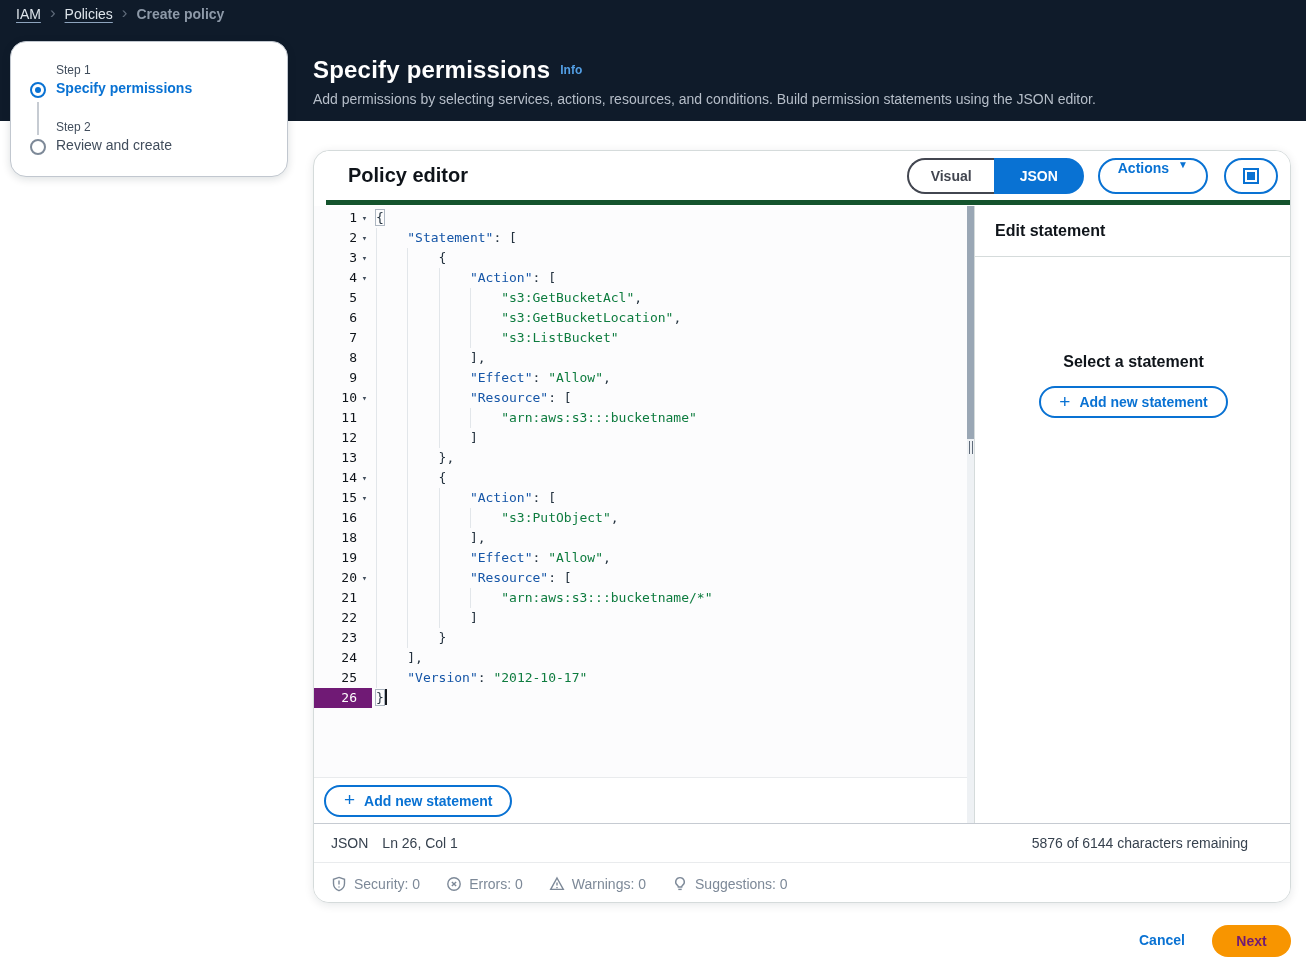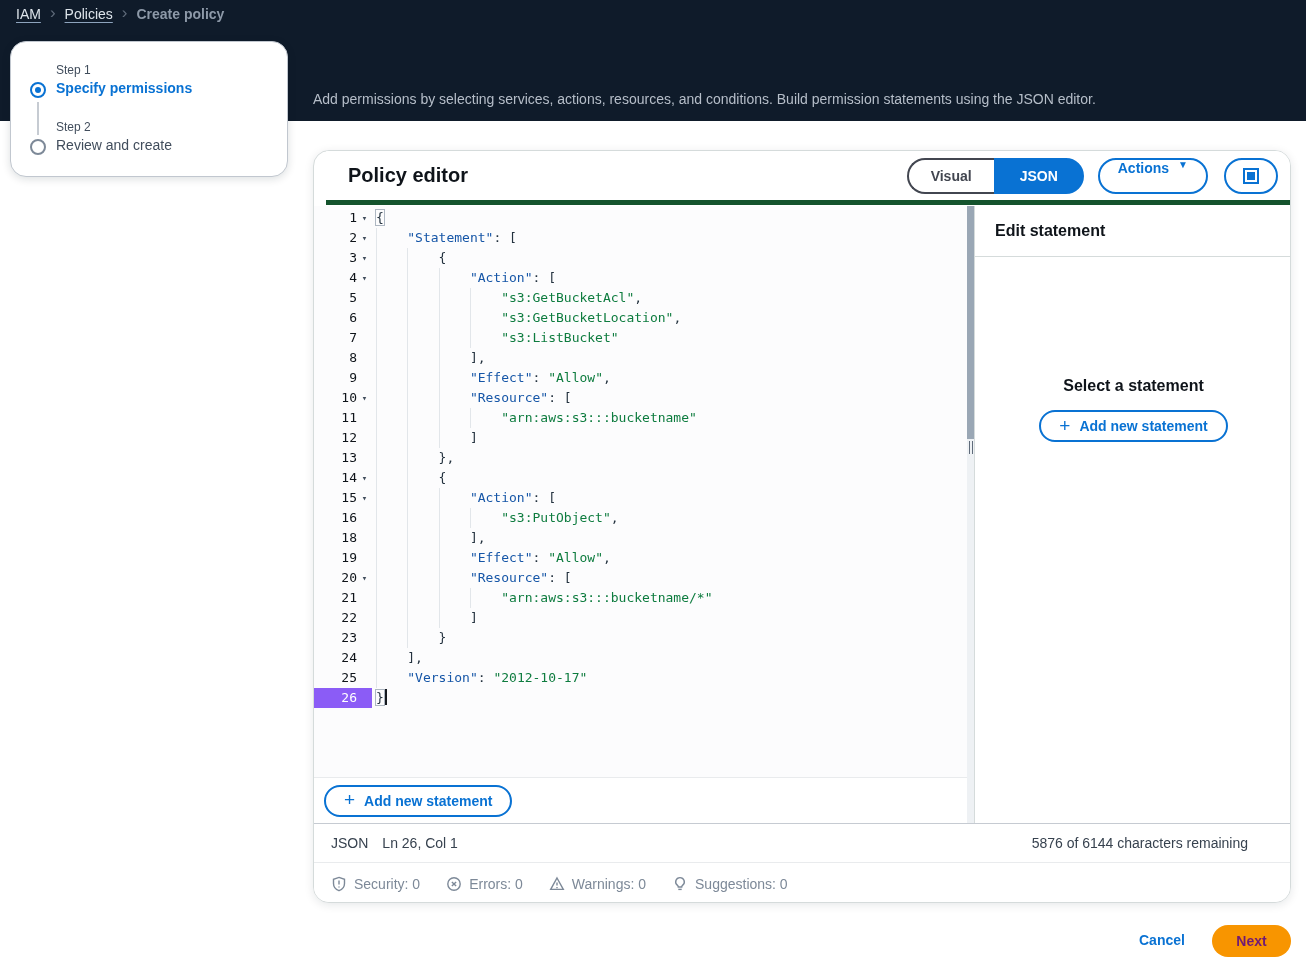--- a/index.html
+++ b/index.html
@@ -53,21 +53,21 @@
   .expand-glyph { position:relative; width:16px; height:16px; border:2px solid #0972d3; }
   .expand-glyph::after { content:""; position:absolute; left:2px; top:2px; right:2px; bottom:2px; background:#0972d3; }
 
   
   .editor-area { position:absolute; left:0; top:55px; width:653px; height:571px; background:#fcfcfd; overflow:hidden;
                  font-family:"DejaVu Sans Mono",monospace; font-size:13px; padding-top:2px; cursor:text; }
   .line-row { display:flex; height:20px; line-height:20px; }
   .gutter-cell { flex:none; width:58px; display:flex; align-items:center; color:#0f141a; }
   .gutter-cell .ln { flex:1; text-align:right; }
   .gutter-cell .fold { width:15px; text-align:center; font-size:9px; color:#414d5c; cursor:pointer; }
-  .gutter-cell.active { background:#8b5cf6; }
+  .gutter-cell.active { background:#701a75; }
   .gutter-cell.active .ln { color:#fff; }
   .code-cell { white-space:pre; padding-left:4px; color:#24323f; }
   .ig { display:inline-block; width:4ch; height:20px; border-left:1px solid #e2e6ea; vertical-align:top; }
   .tk-k { color:#1656a7; }
   .tk-s { color:#0e7c3f; }
   .tk-p { color:#24323f; }
   .bm { outline:1px solid #aeb7c2; }
   .cursor-bar { display:inline-block; width:2px; height:16px; background:#16191f; vertical-align:-3px; margin-left:1px; }
 
   
@@ -81,21 +81,21 @@
              display:flex; align-items:center; padding-left:10px; }
   .btn-add { height:32px; border:2px solid #0972d3; border-radius:16px; background:#fff; color:#0972d3;
              font-size:14px; font-weight:700; display:flex; align-items:center; gap:9px; padding:0 18px; cursor:pointer; }
   .plus-glyph { font-size:19px; font-weight:400; line-height:1; transform:translateY(-1px); }
 
   
   .right-panel { position:absolute; left:660px; top:55px; width:318px; height:617px; background:#fff; border-left:1px solid #d5dbdb; }
   .panel-header { height:51px; border-bottom:1px solid #d5dbdb; display:flex; align-items:center; padding:0 20px;
                   font-size:16px; font-weight:700; color:#0f141a; }
   .panel-body { text-align:center; padding:0 26px; }
-  .sel-title { margin-top:120px; font-size:16px; font-weight:700; color:#0f141a; }
+  .sel-title { margin-top:96px; font-size:16px; font-weight:700; color:#0f141a; }
   .sel-desc { margin-top:10px; font-size:14px; line-height:20px; color:#414d5c; }
   .panel-add-wrap { margin-top:15px; display:flex; justify-content:center; }
 
   
   .status-row { position:absolute; left:0; top:672px; width:978px; height:39px; border-top:1px solid #c6cbd2; background:#fff;
                 display:flex; align-items:center; padding:0 44px 0 17px; font-size:14px; color:#37424f; }
   .status-lang { margin-right:14px; }
   .status-pos { flex:1; }
   .issues-row { position:absolute; left:0; top:711px; width:978px; height:42px; border-top:1px solid #e9ebed; background:#fff;
                 display:flex; align-items:center; gap:26px; padding:0 17px; font-size:14px; color:#7d8998; }
@@ -114,20 +114,23 @@
 <div id="app">
 
   <div class="topbar">
     <div class="breadcrumb" id="breadcrumb">
         <span class="bc-link">IAM</span>
         <span class="bc-sep">›</span>
         <span class="bc-link">Policies</span>
         <span class="bc-sep">›</span>
         <span class="bc-current">Create policy</span>
       </div>
+    <div class="page-header">
+      <h1 class="page-title">Specify permissions</h1><span class="info-link">Info</span>
+    </div>
     <div class="page-subtitle">Add permissions by selecting services, actions, resources, and conditions. Build permission statements using the JSON editor.</div>
   </div>
 
   <div class="steps-card">
     <span class="radio radio1 selected"></span>
     <div class="step-label step1-label">Step 1</div>
     <div class="step-title step1-title">Specify permissions</div>
     <div class="connector"></div>
     <span class="radio radio2 unselected"></span>
     <div class="step-label step2-label">Step 2</div>

